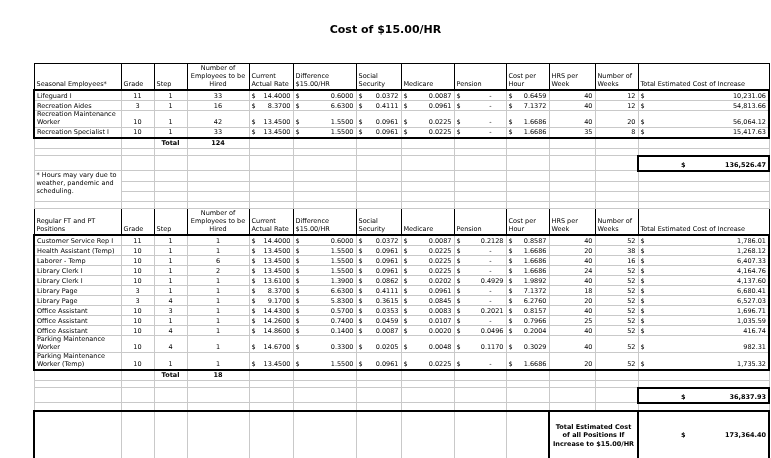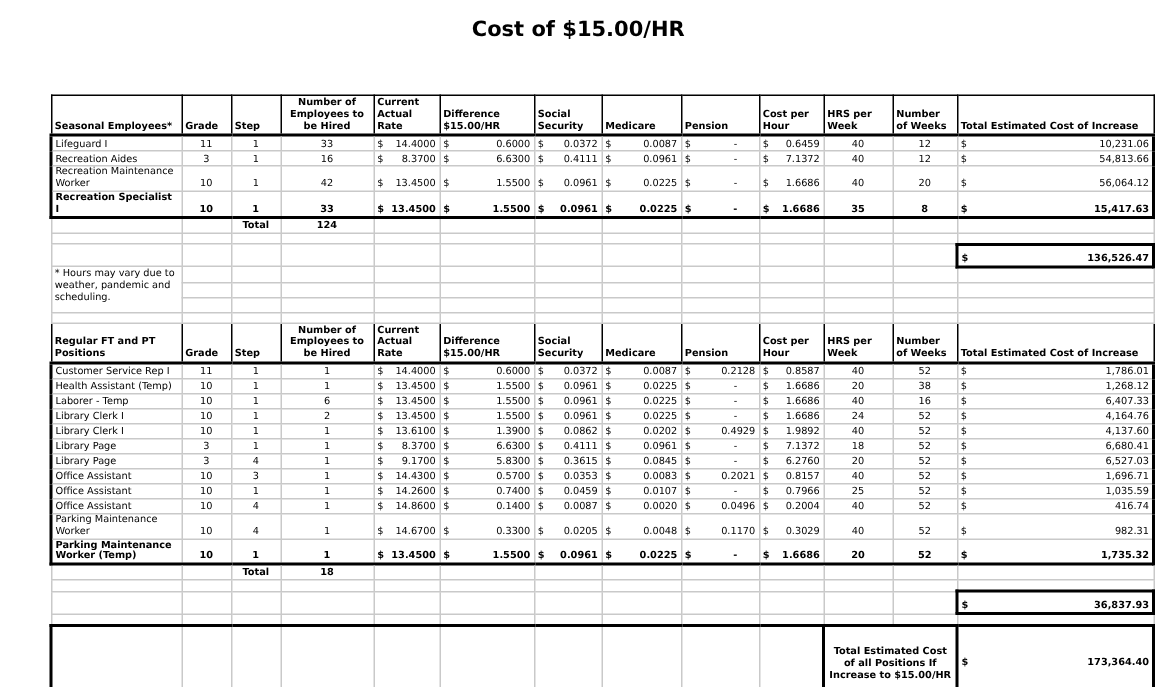--- a/index.html
+++ b/index.html
@@ -1,38 +1,38 @@
 <!DOCTYPE html>
 <html><head>
 <meta charset="utf-8">
 <style>
   html,body { margin:0; padding:0; background:#fff; }
   .page { position:relative; width:771px; height:458px; background:#ffffff;
           font-family:"DejaVu Sans","Liberation Sans",sans-serif; color:#000; overflow:hidden; }
-  .title { position:absolute; top:14px; left:0; width:100%; text-align:center;
-           font-weight:bold; font-size:14px; line-height:12px; }
+  .title { position:absolute; top:24px; left:0; width:100%; text-align:center;
+           font-weight:bold; font-size:11px; line-height:12px; }
   table.sheet { position:absolute; left:33px; top:63px; width:735px;
                 border-collapse:collapse; table-layout:fixed; font-size:6.5px; line-height:1.2; }
   td { border:1px solid #c9c9c9; padding:0 2px; vertical-align:bottom; overflow:hidden;
        white-space:normal; word-wrap:break-word; }
-  tr.hdr td { border:1px solid #000; border-bottom:2px solid #000; font-weight:bold;
+  tr.hdr td { border:1px solid #000; border-bottom:2px solid #000; font-weight:normal;
               vertical-align:bottom; padding:1px 2px; }
   tr.data td { height:9px; }
   tr.total-row td { height:9px; font-weight:bold; }
   tr.gap td { height:6px; line-height:0; padding:0; }
   tr.subtotal td { height:13px; }
   tr.bottom td { height:48px; }
   .ctr { text-align:center; }
-  .num { text-align:center; padding-right:2px; }
-  .b { font-weight:bold; }
+  .num { text-align:right; padding-right:2px; }
+  .b { font-weight:bold;margin-left:40px; }
   .m { display:flex; justify-content:space-between; align-items:flex-end; }
   .dash { margin-right:12px; }
   .bl2 { border-left:2px solid #000 !important;margin-left:30px; }
   .br2 { border-right:2px solid #000 !important; }
-  .bb2 { border-bottom:2px solid #000 !important;font-weight:bold; }
+  .bb2 { border-bottom:2px solid #000 !important; }
   .bt2 { border-top:2px solid #000 !important; }
   .box2 { border:2px solid #000 !important; }
   .note-cell { vertical-align:top; padding-top:1px; }
   .gt-label { text-align:center; font-weight:bold; vertical-align:middle; line-height:1.3; }
   .gt-value { vertical-align:middle; font-weight:bold; }
 </style>
 </head>
 <body>
 
 <div class="page">

